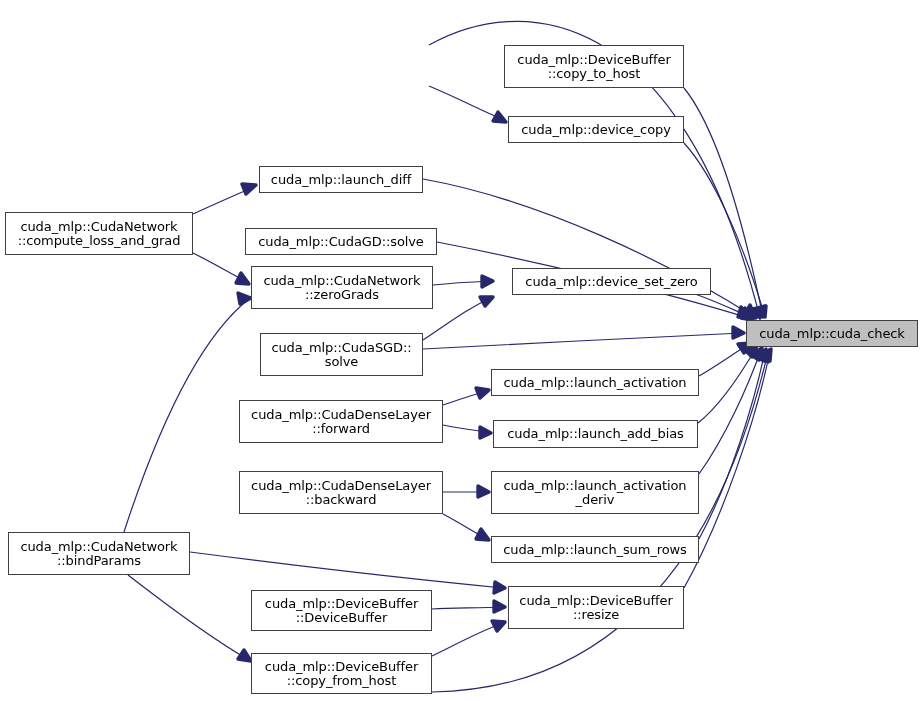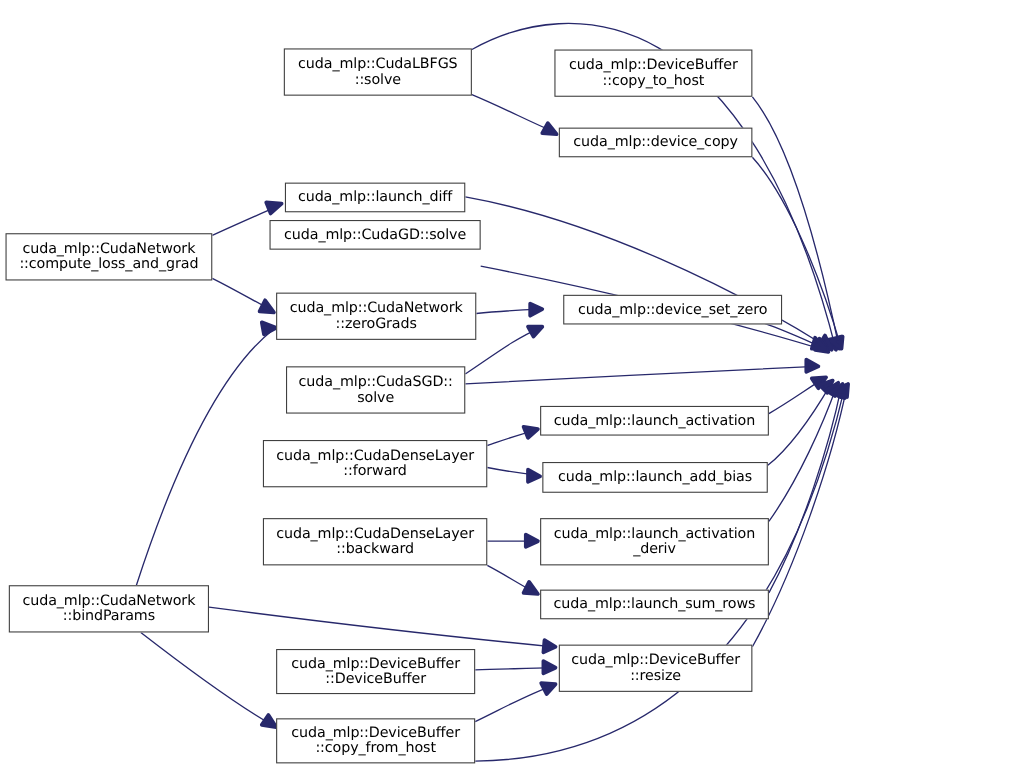--- a/index.html
+++ b/index.html
@@ -96,32 +96,31 @@
       <path d="M251,661 l-13,-2 l6,-9 z" fill="#27286b" stroke="#27286b" stroke-width="3.4" stroke-linejoin="round"></path>
       <path d="M432,609 C455,608 477,608 503,607" fill="none" stroke="#27286b" stroke-width="1.2"></path>
       <path d="M505,607 l-11,5 l0,-11 z" fill="#27286b" stroke="#27286b" stroke-width="3.4" stroke-linejoin="round"></path>
       <path d="M432,656 C455,645 478,632 503,623" fill="none" stroke="#27286b" stroke-width="1.2"></path>
       <path d="M505,622 l-8,9 l-5,-10 z" fill="#27286b" stroke="#27286b" stroke-width="3.4" stroke-linejoin="round"></path>
       <path d="M432,692 C580,690 710,600 768,352" fill="none" stroke="#27286b" stroke-width="1.2"></path>
       <path d="M769,350 l-1,12 l-9,-4 z" fill="#27286b" stroke="#27286b" stroke-width="3.4" stroke-linejoin="round"></path>
       <path d="M684,588 C722,520 756,420 770,351" fill="none" stroke="#27286b" stroke-width="1.2"></path>
       <path d="M771,349 l-1,12 l-9,-3 z" fill="#27286b" stroke="#27286b" stroke-width="3.4" stroke-linejoin="round"></path>
     </svg>
-<div class="node" style="left: 258px; top: 44px; width: 171px; height: 43px;">cuda_mlp::CudaLBFGS
-::solve</div>
     <div class="node" style="left: 504px; top: 45px; width: 180px; height: 43px;">cuda_mlp::DeviceBuffer
 ::copy_to_host</div>
     <div class="node" style="left: 508px; top: 116px; width: 176px; height: 27px;">cuda_mlp::device_copy</div>
     <div class="node" style="left: 259px; top: 166px; width: 164px; height: 27px;">cuda_mlp::launch_diff</div>
     <div class="node" style="left: 5px; top: 212px; width: 188px; height: 43px;">cuda_mlp::CudaNetwork
 ::compute_loss_and_grad</div>
-    <div class="node" style="left: 245px; top: 200px; width: 192px; height: 27px;">cuda_mlp::CudaGD::solve</div>
+    <div class="node" style="left: 245px; top: 228px; width: 192px; height: 27px;">cuda_mlp::CudaGD::solve</div>
     <div class="node" style="left: 251px; top: 266px; width: 182px; height: 43px;">cuda_mlp::CudaNetwork
 ::zeroGrads</div>
     <div class="node" style="left: 512px; top: 268px; width: 199px; height: 27px;">cuda_mlp::device_set_zero</div>
+    <div class="node highlight" style="left: 746px; top: 320px; width: 172px; height: 27px;">cuda_mlp::cuda_check</div>
     <div class="node" style="left: 260px; top: 333px; width: 163px; height: 43px;">cuda_mlp::CudaSGD::
 solve</div>
     <div class="node" style="left: 491px; top: 369px; width: 208px; height: 27px;">cuda_mlp::launch_activation</div>
     <div class="node" style="left: 239px; top: 400px; width: 204px; height: 43px;">cuda_mlp::CudaDenseLayer
 ::forward</div>
     <div class="node" style="left: 493px; top: 420px; width: 205px; height: 28px;">cuda_mlp::launch_add_bias</div>
     <div class="node" style="left: 239px; top: 471px; width: 204px; height: 43px;">cuda_mlp::CudaDenseLayer
 ::backward</div>
     <div class="node" style="left: 491px; top: 471px; width: 208px; height: 43px;">cuda_mlp::launch_activation
 _deriv</div>

